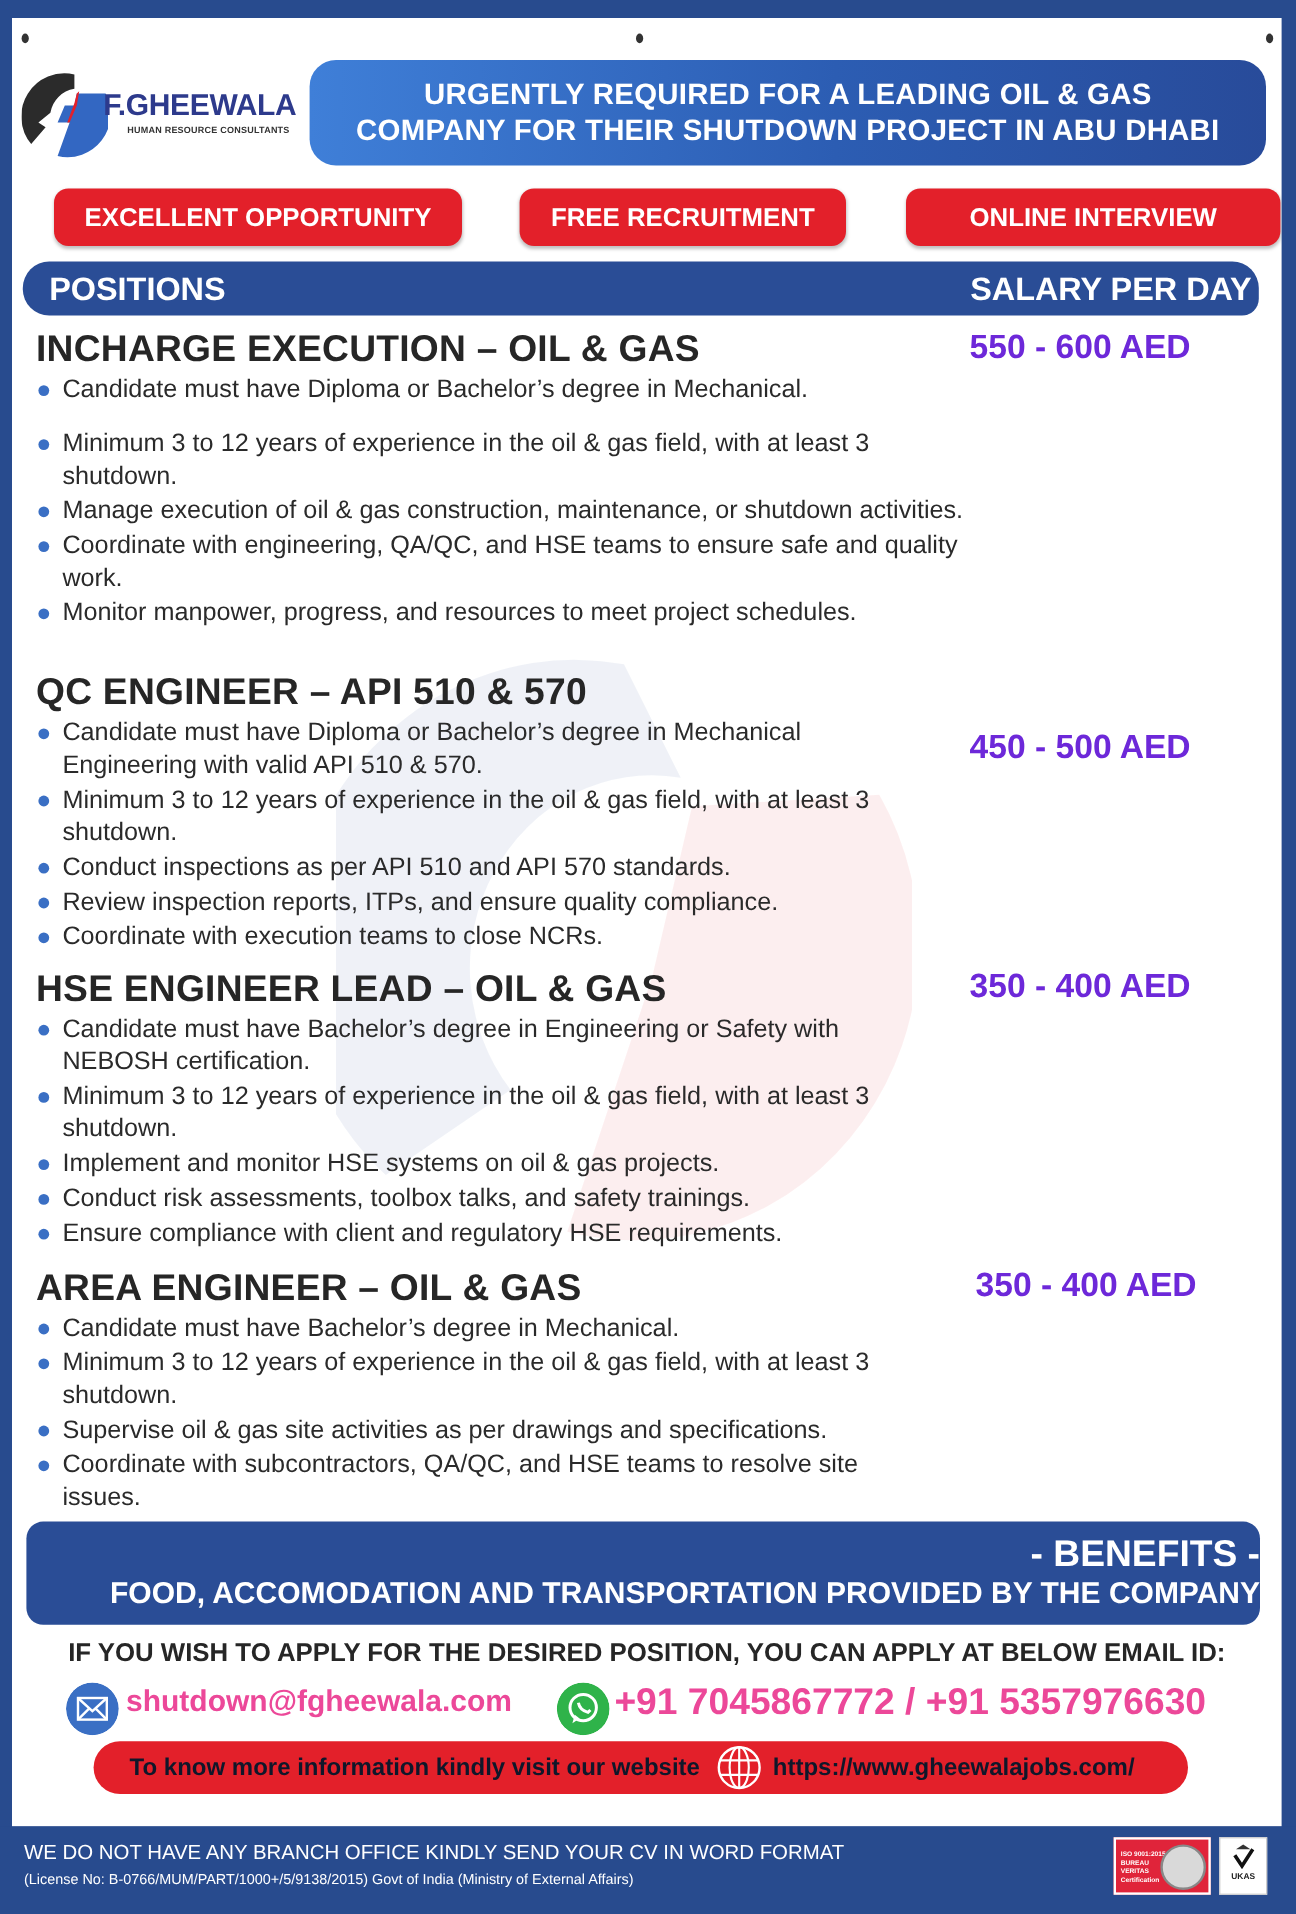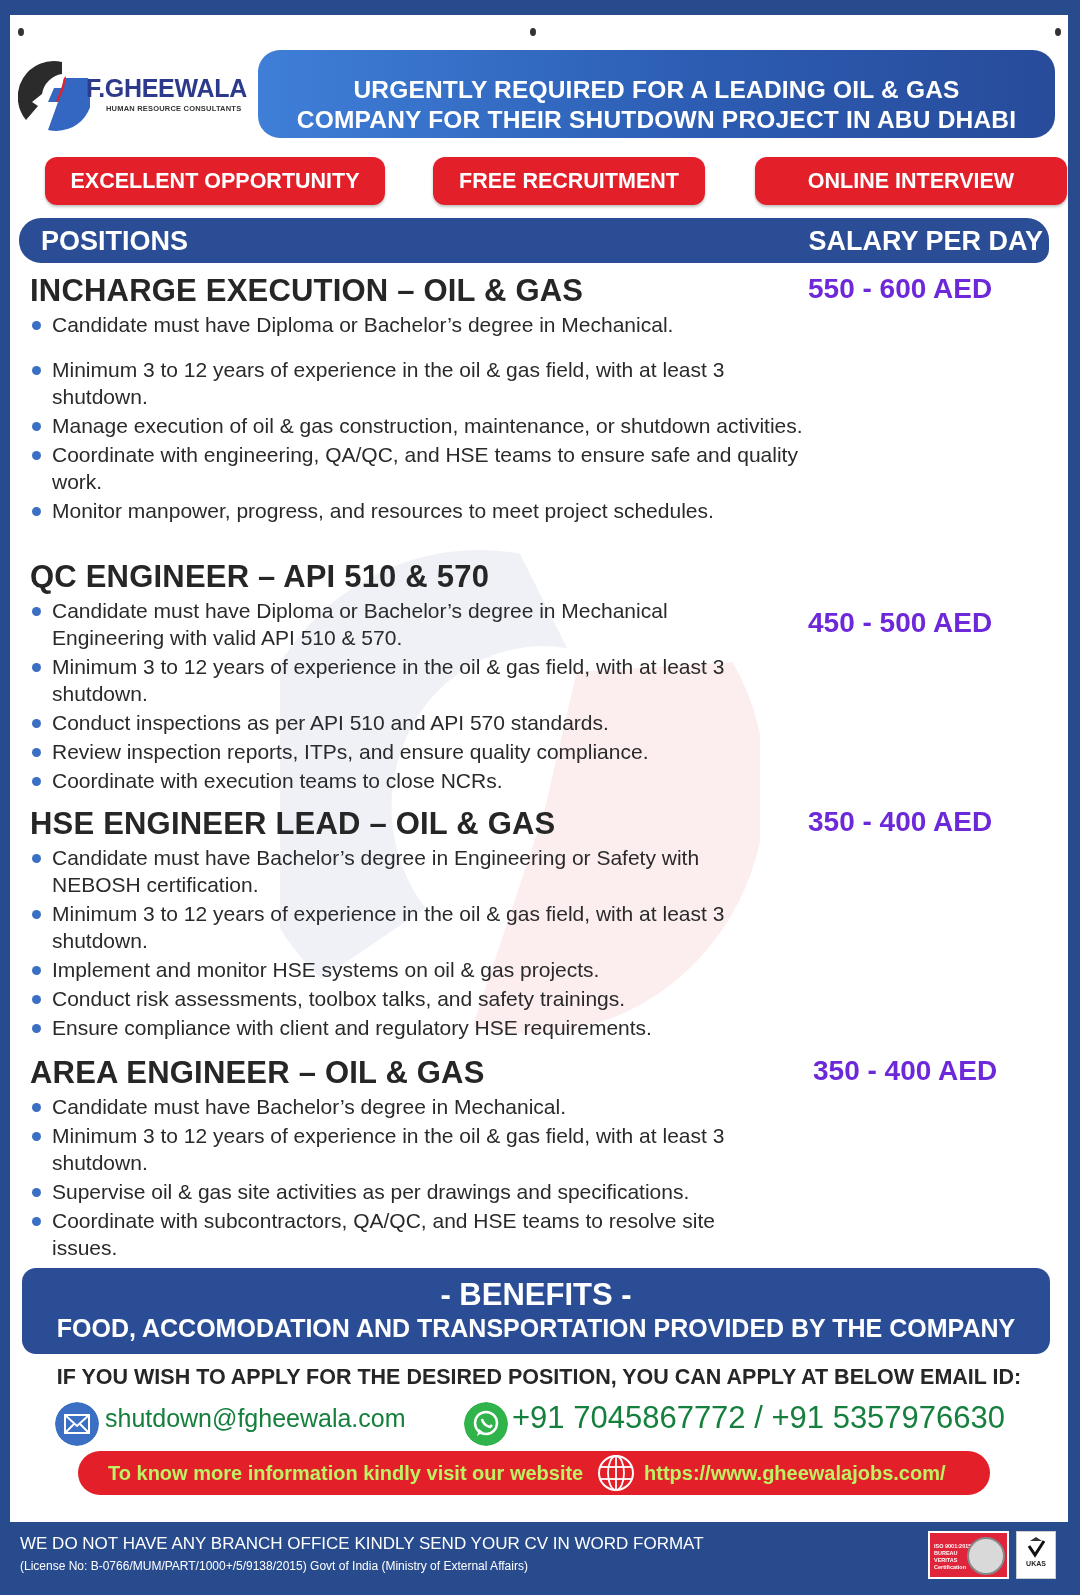--- a/index.html
+++ b/index.html
@@ -12,47 +12,47 @@
   .watermark { position: absolute; left: 270px; top: 515px; width: 480px; height: 520px; opacity: 0.07; pointer-events: none; }
 
   
   .logo { position: absolute; left: 8px; top: 43px; width: 230px; height: 80px; }
   .logo-mark { position: absolute; left: 0; top: 0; width: 72px; height: 74px; }
   .logo-name { position: absolute; left: 68px; top: 16px; font-size: 25px; font-weight: bold; color: #2d3a8c; letter-spacing: -0.3px; white-space: nowrap; }
   .logo-tag { position: absolute; left: 88px; top: 46px; font-size: 7.5px; font-weight: bold; color: #333; letter-spacing: 0.2px; white-space: nowrap; }
 
   .headline { position: absolute; left: 248px; top: 35px; width: 797px; height: 88px; border-radius: 22px;
     background: linear-gradient(90deg, #3f7fd8 0%, #2c5db3 55%, #284b9a 100%);
-    color: #fff; font-weight: bold; font-size: 24.5px; line-height: 30px; text-align: center; padding-top: 25px; letter-spacing: 0.2px; }
+    color: #fff; font-weight: bold; font-size: 24.5px; line-height: 30px; text-align: center; padding-top: 15px; letter-spacing: 0.2px; }
 
   .badges { position: absolute; top: 142px; left: 0; width: 100%; height: 48px; }
   .badge { position: absolute; top: 0; height: 48px; border-radius: 12px; background: #e3202a; color: #fff; font-weight: bold; font-size: 21.5px; line-height: 48px; text-align: center; box-shadow: 0 2px 3px rgba(0,0,0,0.25); }
 
   .pos-bar { position: absolute; left: 9px; top: 203px; width: 1030px; height: 45px; background: #2a4d96; border-radius: 22px 22px 14px 22px; color: #fff; font-weight: bold; font-size: 27px; line-height: 46px; }
   .pos-bar .l { position: absolute; left: 22px; }
   .pos-bar .r { position: absolute; right: 6px; }
 
   .job { position: absolute; left: 20px; width: 790px; }
   .job-title { font-weight: bold; font-size: 31px; line-height: 36px; color: #262626; letter-spacing: 0.2px; white-space: nowrap; }
   .job ul { list-style: none; margin-top: 2px; }
   .job li { position: relative; padding-left: 22px; font-size: 21px; line-height: 27px; color: #2a2a2a; margin-bottom: 2px; }
   .job li::before { content: ""; position: absolute; left: 2px; top: 10px; width: 9px; height: 9px; border-radius: 50%; background: #3a6fc4; }
   .salary { position: absolute; font-weight: bold; font-size: 28px; color: #6d28d9; white-space: nowrap; }
 
-  .benefits { position: absolute; left: 12px; top: 1253px; width: 1028px; height: 86px; background: #2a4d96; border-radius: 14px; color: #fff; text-align: center; font-weight: bold; }
+  .benefits { position: absolute; left: 12px; top: 1253px; width: 1028px; height: 86px; background: #2a4d96; border-radius: 14px; color: #fff; text-align: right; font-weight: bold; }
   .benefits .t1 { font-size: 31px; line-height: 34px; padding-top: 10px; }
   .benefits .t2 { font-size: 25px; line-height: 32px; }
 
   .apply { position: absolute; left: 0; width: 100%; top: 1350px; text-align: center; font-weight: bold; font-size: 21.5px; color: #262626; }
 
   .contacts { position: absolute; left: 45px; top: 1385px; width: 980px; height: 50px; }
   .c-icon { position: absolute; top: 2px; width: 44px; height: 44px; border-radius: 50%; }
-  .c-text { position: absolute; top: 4px; font-weight: normal; color: #15803d; white-space: nowrap; }
+  .c-text { position: absolute; top: 4px; font-weight: bold; color: #ec4899; white-space: nowrap; }
 
-  .website { position: absolute; left: 68px; top: 1436px; width: 912px; height: 44px; background: #e3202a; border-radius: 22px; color: #bef264; font-weight: bold; font-size: 20px; line-height: 44px; }
+  .website { position: absolute; left: 68px; top: 1436px; width: 912px; height: 44px; background: #e3202a; border-radius: 22px; color: #0f172a; font-weight: bold; font-size: 20px; line-height: 44px; }
   .website .w1 { position: absolute; left: 30px; }
   .website .globe { position: absolute; left: 518px; top: 2px; width: 40px; height: 40px; }
   .website .w2 { position: absolute; left: 566px; }
 
   .footer { position: absolute; left: 0; top: 1522px; width: 1080px; height: 73px; background: #284b8e; color: #fff; }
   .footer .f1 { position: absolute; left: 20px; top: 11px; font-size: 17px; line-height: 22px; white-space: nowrap; }
   .footer .f2 { position: absolute; left: 20px; top: 33px; font-size: 12px; line-height: 22px; white-space: nowrap; }
   .cert { position: absolute; left: 928px; top: 9px; width: 81px; height: 48px; background: #e0243a; border: 2px solid #fff; }
   .cert-text { position: absolute; left: 4px; top: 10px; font-size: 5.5px; line-height: 7px; color: #fff; font-weight: bold; }
   .cert-seal { position: absolute; right: 2px; top: 4px; width: 38px; height: 38px; border-radius: 50%; background: #d9d9d9; border: 2px solid #888; }

